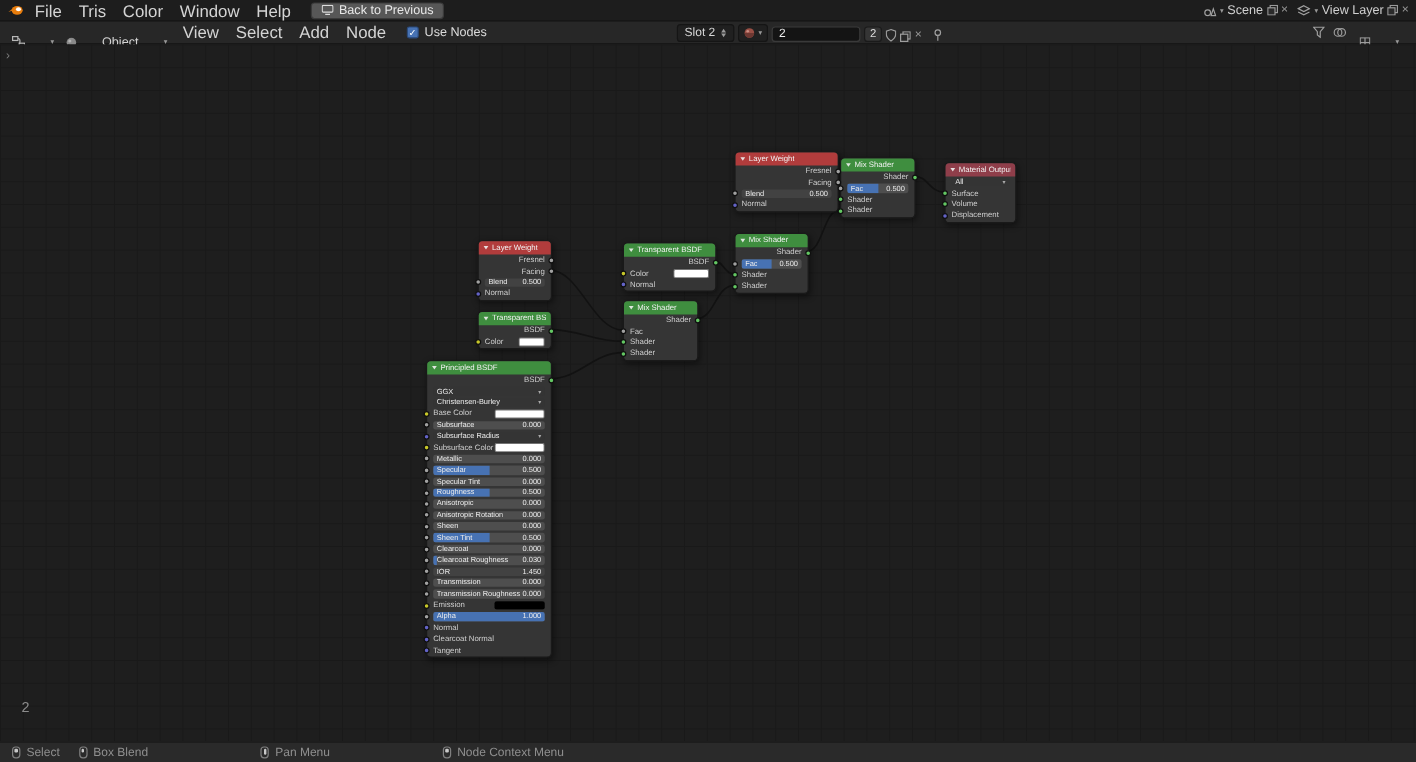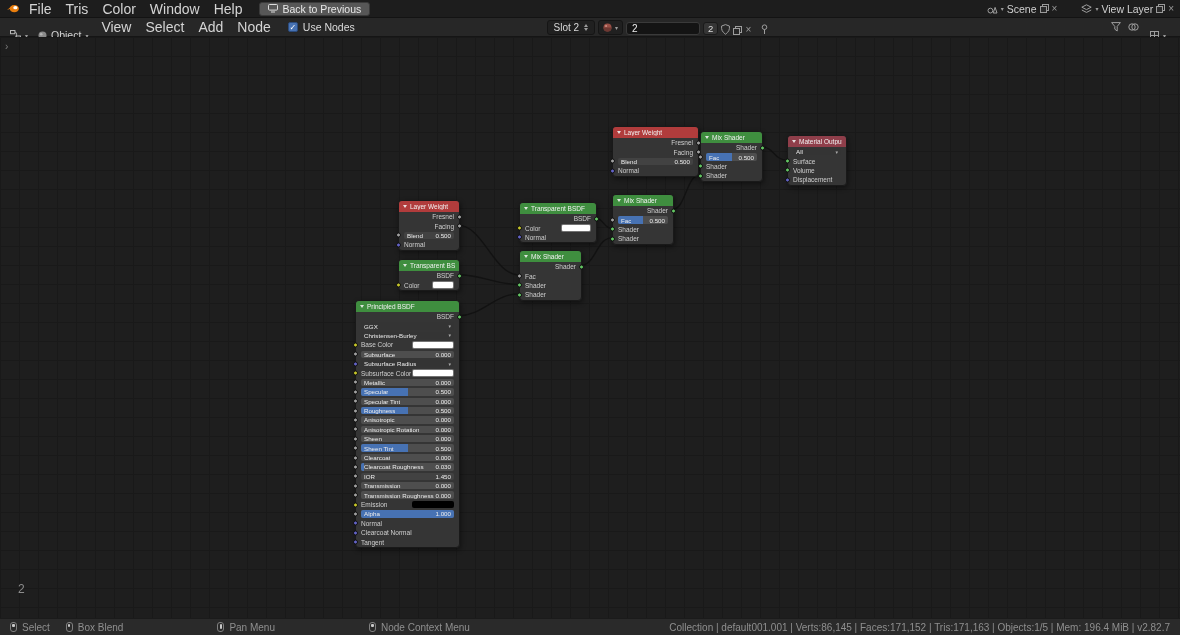--- a/index.html
+++ b/index.html
@@ -5,29 +5,29 @@
   html,body{margin:0;padding:0;background:#000;}
   body{font-family:"Liberation Sans",sans-serif;}
   .app{position:relative;width:1180px;height:635px;overflow:hidden;background:#1e1e1e;color:#ccc;}
 
   
   .topbar{position:absolute;top:0;left:0;right:0;height:18px;background:#1d1d1d;border-bottom:1px solid #131313;display:flex;align-items:center;padding:0 6px;box-sizing:border-box;}
   .logo{display:inline-flex;margin-right:2px;}
   .menus{display:flex;align-items:center;}
   .menu-item{font-size:14px;color:#d4d4d4;padding:0 7px;cursor:default;white-space:nowrap;}
   .back-btn{display:inline-flex;align-items:center;gap:4px;background:#575757;border:1px solid #3a3a3a;border-radius:3px;color:#e8e8e8;font-size:10.5px;height:14px;padding:0 8px;margin-left:10px;font-family:inherit;}
-  .top-right{margin-left:auto;display:flex;align-items:center;gap:24px;}
+  .top-right{margin-left:auto;display:flex;align-items:center;gap:8px;}
   .selector{display:flex;align-items:center;gap:3px;font-size:10.5px;color:#d0d0d0;white-space:nowrap;}
   .chev{font-size:6px;color:#9a9a9a;}
   .xmark{font-size:10px;color:#9a9a9a;line-height:10px;}
   .ibtn{display:inline-flex;align-items:center;justify-content:center;}
 
   
   .edheader{position:absolute;top:18px;left:0;right:0;height:19px;background:#272727;border-bottom:1px solid #151515;display:flex;align-items:center;padding:0 6px;box-sizing:border-box;gap:2px;}
-  .edbtn{display:inline-flex;align-items:center;gap:4px;padding:0 4px;height:15px;margin-top:16px;}
+  .edbtn{display:inline-flex;align-items:center;gap:21px;padding:0 4px;height:15px;margin-top:16px;}
   .chk{display:flex;align-items:center;gap:5px;margin-left:8px;font-size:10.5px;color:#dcdcdc;white-space:nowrap;}
   .chkbox{width:10px;height:10px;background:#4772b3;border:1px solid #2b4b7c;border-radius:2px;color:#fff;font-size:8px;line-height:10px;text-align:center;box-sizing:border-box;}
   .mat-cluster{display:flex;align-items:flex-end;gap:3px;margin-left:auto;margin-right:150px;}
   .slot{display:inline-flex;align-items:center;gap:5px;background:#202020;border:1px solid #151515;border-radius:3px;height:13px;padding:0 6px;font-size:10px;color:#d8d8d8;white-space:nowrap;}
   .browse{display:inline-flex;align-items:center;gap:3px;background:#202020;border:1px solid #151515;border-radius:3px;height:13px;padding:0 4px;}
   .name-field{background:#141414;border:1px solid #3a3a3a;border-radius:3px;height:13px;line-height:11px;width:74px;padding:0 5px;font-size:10px;color:#ececec;box-sizing:border-box;}
   .count{background:#353535;border:1px solid #1a1a1a;border-radius:3px;height:13px;line-height:11px;padding:0 4px;font-size:9.5px;color:#dddddd;box-sizing:border-box;}
   .ed-right{margin-left:auto;display:flex;align-items:center;gap:7px;padding-right:4px;}
   .updown{display:inline-flex;flex-direction:column;gap:1px;}
   .updown i{display:block;width:0;height:0;border-left:2.5px solid transparent;border-right:2.5px solid transparent;}
@@ -607,16 +607,15 @@
         </span>
         <span class="hint">
           <span class="mouse mouse-middle"></span>
           <span class="hint-label">Pan Menu</span>
         </span>
         <span class="hint">
           <span class="mouse mouse-right"></span>
           <span class="hint-label">Node Context Menu</span>
         </span>
       </div>
-    <div class="stats">Collection | default001.001 | Verts:86,145 | Faces:171,152 | Tris:171,163 | Objects:1/5 | Mem: 196.4 MiB | v2.82.7</div>
   </footer>
 
 </div>
 
 </body></html>

